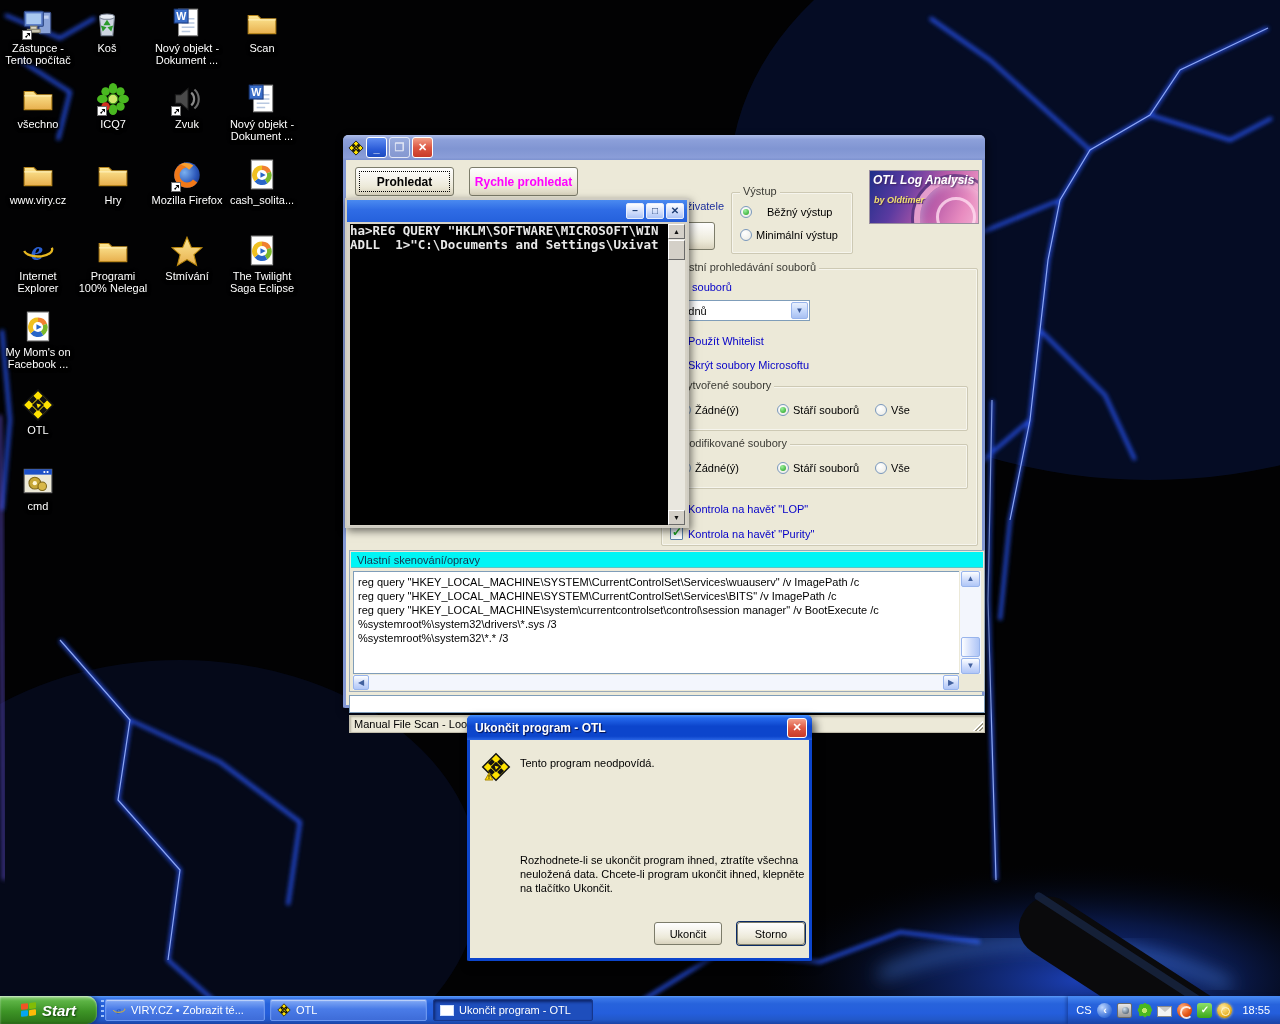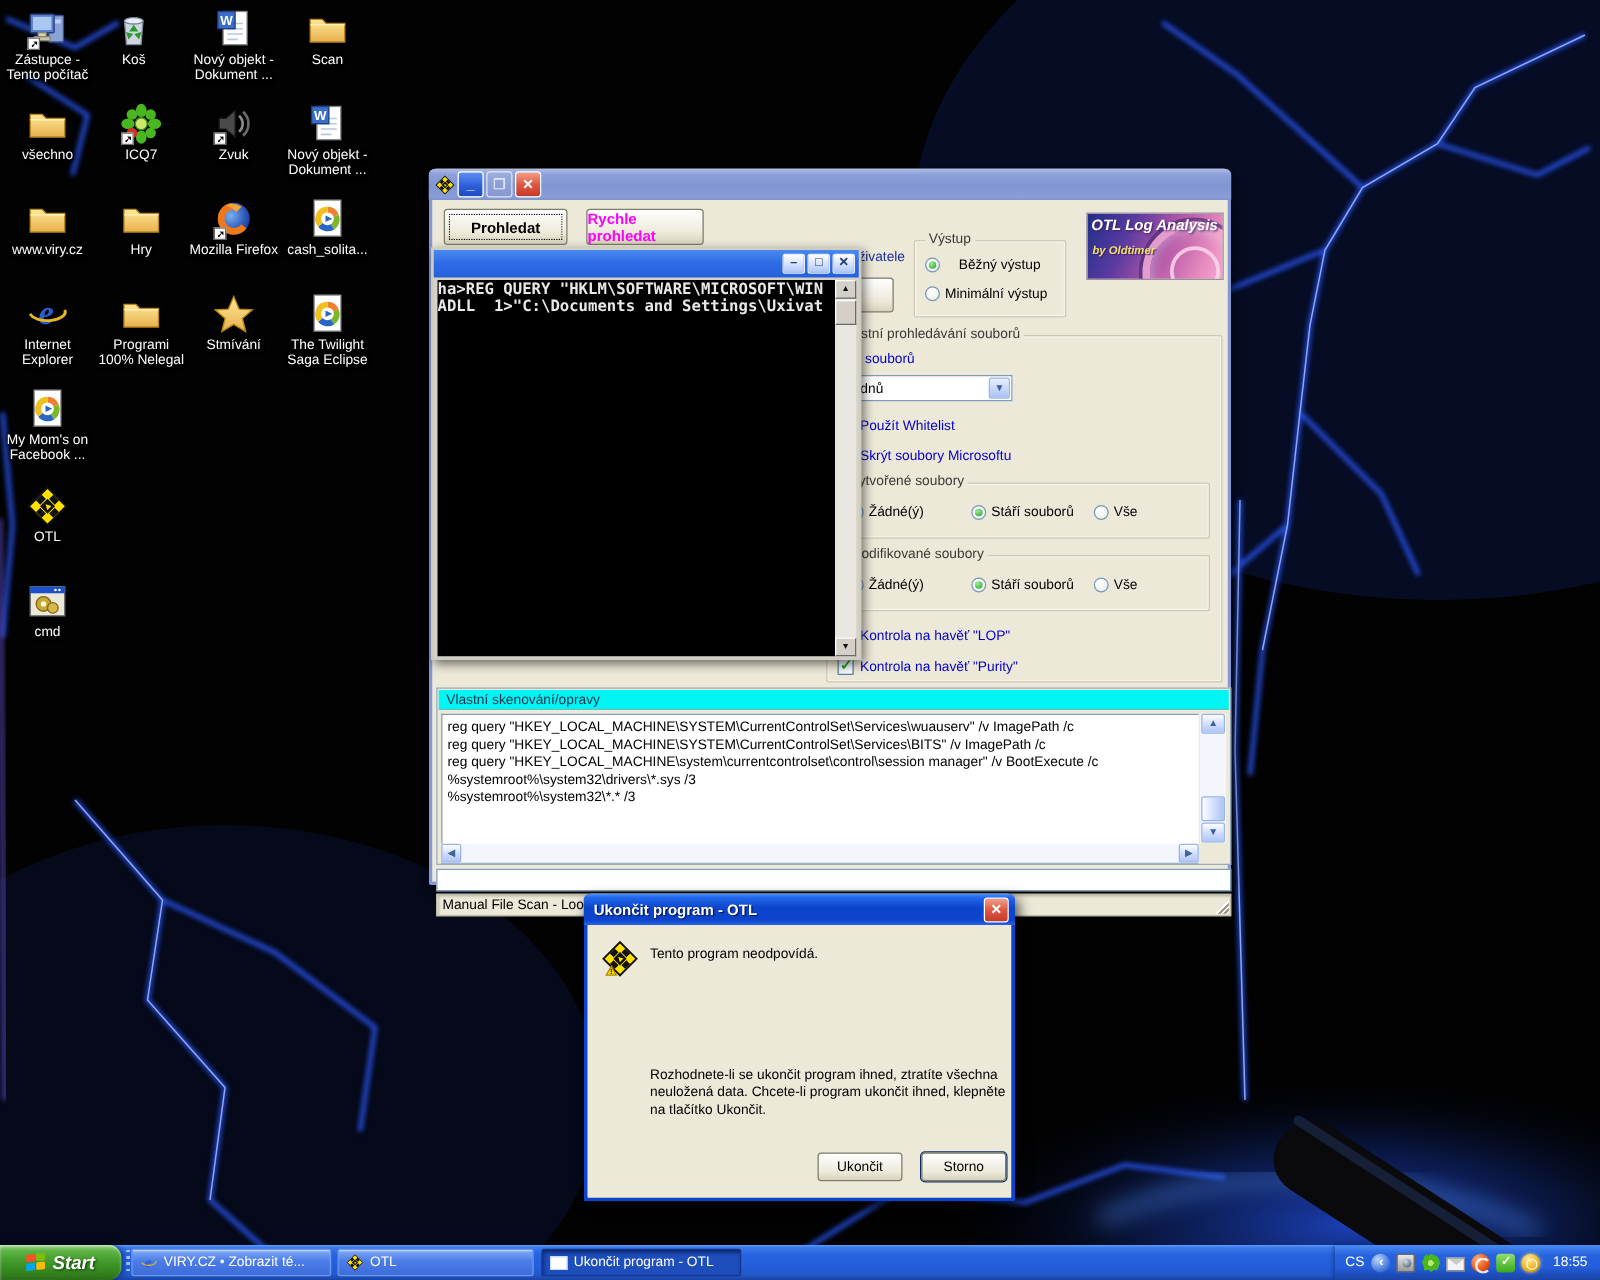--- a/index.html
+++ b/index.html
@@ -64,21 +64,21 @@
   .cap-btn{width:21px;height:21px;border-radius:3px;margin-left:2px;border:1px solid #fff;
     display:flex;align-items:center;justify-content:center;color:#fff;font-size:11px;font-weight:bold;}
   .cap-min{background:linear-gradient(180deg,#5f8df2,#2b5cd8 60%,#1e4cc0);}
   .cap-max{background:linear-gradient(180deg,#9fb2e2,#8497cf);opacity:.75;}
   .cap-close{background:linear-gradient(180deg,#f3a089,#dd5843 50%,#c83a28);}
   #otl-client{position:absolute;left:0;top:25px;width:636px;height:545px;background:#ece9d8;}
 
   .tab-btn{position:absolute;top:7px;height:29px;font-weight:bold;font-size:12px;}
   #tab-scan{left:9px;width:99px;}
   #tab-scan .inner-focus{position:absolute;inset:3px;border:1px dotted #000;border-radius:1px;}
-  #tab-quick{left:123px;width:94px;color:#ff00ff;}
+  #tab-quick{left:123px;width:109px;color:#ff00ff;}
 
   #banner{position:absolute;left:523px;top:10px;width:110px;height:54px;overflow:hidden;border:1px solid #9a8ea0;
     background:linear-gradient(115deg,#1f2f8a 0%,#5a3aa0 30%,#b85aa8 60%,#e88cc0 85%,#f0aad0 100%);}
   #banner::before{content:"";position:absolute;right:-18px;top:6px;width:70px;height:70px;border-radius:50%;
     border:6px solid rgba(240,170,210,.85);box-shadow:0 0 0 3px rgba(60,40,110,.6), inset 0 0 12px rgba(255,255,255,.5);}
   #banner::after{content:"";position:absolute;right:2px;top:26px;width:34px;height:34px;border-radius:50%;
     border:3px solid rgba(255,220,240,.8);}
   #banner .b-title{position:absolute;left:3px;top:2px;font-size:12px;font-style:italic;font-weight:bold;color:#fff;
     text-shadow:1px 1px 2px #402060;z-index:2;}
   #banner .b-sub{position:absolute;left:4px;top:24px;font-size:9px;font-style:italic;font-weight:bold;color:#f0e070;
@@ -90,21 +90,21 @@
     border:1px solid #7f9db9;display:flex;align-items:center;font-size:11px;padding-left:4px;}
   #age-dropdown .dd-btn{position:absolute;right:1px;top:1px;bottom:1px;width:17px;border-radius:2px;
     background:linear-gradient(180deg,#e8f0fd,#c0d4fa 60%,#a8c0f2);border:1px solid #98b4ec;
     display:flex;align-items:center;justify-content:center;color:#3a5a9c;font-size:8px;}
   .sub-grp{position:absolute;left:6px;width:300px;height:45px;}
 
   
   #custom-grp{position:absolute;left:3px;top:390px;width:636px;height:142px;border:1px solid #9ab;background:#ece9d8;}
   #custom-title{position:absolute;left:1px;top:1px;right:1px;height:16px;background:#00f5f5;
     border-bottom:1px solid #58c6c6;font-size:11px;color:#16324c;padding-left:6px;display:flex;align-items:center;}
-  #custom-text{position:absolute;left:3px;top:20px;width:606px;height:120px;background:#fff;
+  #custom-text{position:absolute;left:3px;top:20px;width:606px;height:103px;background:#fff;
     border:1px solid #7f9db9;border-right:none;font-size:11px;color:#000;padding:3px 4px;line-height:14px;overflow:hidden;white-space:nowrap;}
   #custom-vsb{position:absolute;right:3px;top:20px;width:21px;height:103px;}
   #custom-hsb{position:absolute;left:3px;top:124px;width:606px;height:15px;}
 
   #cmdline-input{position:absolute;left:3px;top:535px;width:636px;height:18px;background:#fff;
     border:1px solid #7f9db9;}
   #status-bar{position:absolute;left:3px;top:555px;width:636px;height:18px;background:#ece9d8;
     border:1px solid #c0bcab;box-shadow:inset 1px 1px 2px rgba(120,115,95,.45);
     font-size:11px;color:#000;display:flex;align-items:center;padding-left:4px;}
   #status-grip{position:absolute;right:1px;bottom:1px;width:13px;height:13px;

